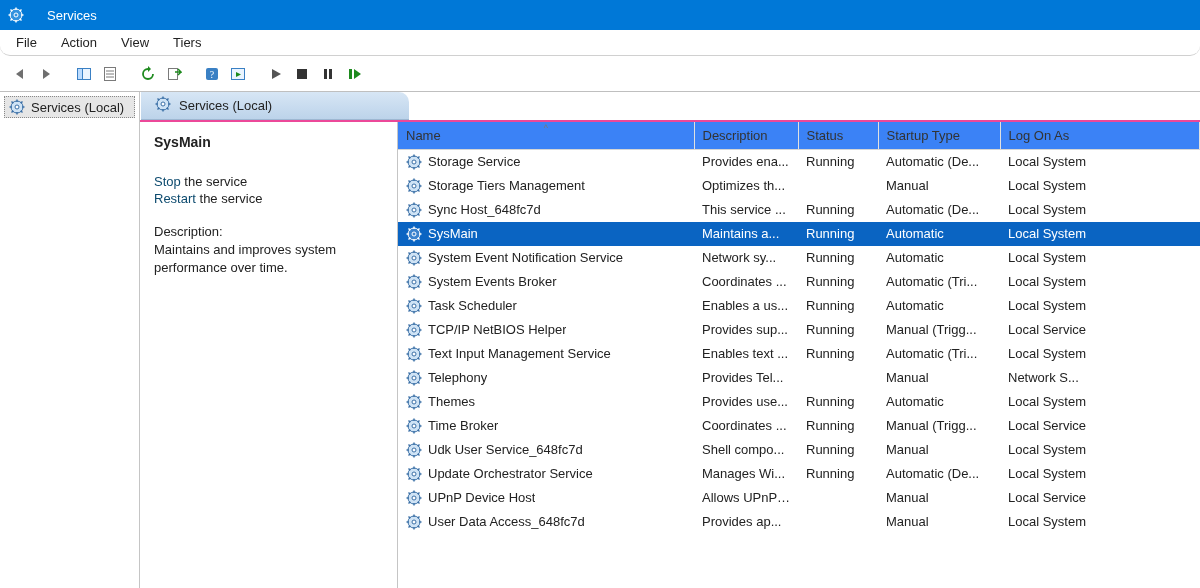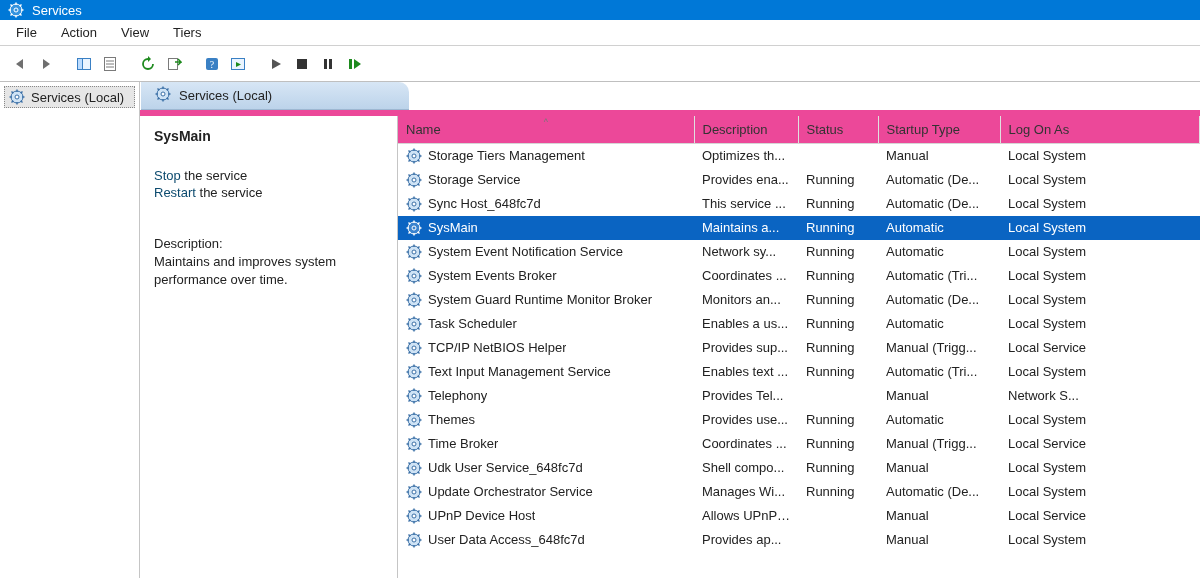--- a/index.html
+++ b/index.html
@@ -10,37 +10,38 @@
     background: #fff;
     width: 1200px;
     height: 588px;
     overflow: hidden;
     user-select: none;
   }
   
   .titlebar {
     background: #0078d7;
     color: #fff;
-    height: 20px;
+    height: 30px;
     display: flex;
     align-items: center;
     padding: 0 8px;
-    gap: 8px;
+    gap: 23px;
   }
   .titlebar .ticon svg { vertical-align: middle; }
   .titlebar .ttext { font-size: 13px; }
 
   
   .menubar {
     height: 26px;
     display: flex;
     align-items: center;
     padding: 0 6px;
     border-bottom: 1px solid #d0d0d0;
     gap: 4px;
+    border-radius: 10px;
   }
   .menuitm {
     padding: 3px 10px;
     cursor: default;
     font-size: 13px;
   }
 
   
   .toolbar {
     height: 36px;
@@ -94,50 +95,50 @@
     display: flex;
     align-items: center;
     gap: 8px;
     width: 268px;
     border-top-right-radius: 10px;
     margin-left: 1px;
   }
   .rightcontent {
     flex: 1;
     display: flex;
-    border-top: 6px solid #ec4899;
+    border-top: 2px solid #ec4899;
   }
 
   
   .detail {
     width: 258px;
     padding: 12px 14px;
     border-right: 1px solid #c5c5c5;
   }
   .detail .svcname { font-weight: 700; font-size: 14px; margin-bottom: 24px; }
   .detail .actlink { color: #0c4a6e; cursor: pointer; margin-top: 12px; }
   .detail .actrow { margin-bottom: 2px; }
-  .detail .desc-hdr { margin-top: 36px; }
+  .detail .desc-hdr { margin-top: 18px; }
   .detail .desc-body { margin-top: 2px; line-height: 1.35; }
 
   
   .listwrap { flex: 1; overflow: hidden; }
   table.svc {
     width: 100%;
     border-collapse: collapse;
     table-layout: fixed;
   }
   table.svc th {
     text-align: left;
     font-weight: 400;
     font-size: 13px;
     padding: 6px 8px;
     border-right: 1px solid #e0e0e0;
     border-bottom: 1px solid #d5d5d5;
-    background: #ec4899;
+    background: #3b82f6;
     position: relative;
     color: #333;
     white-space: nowrap;
   }
   table.svc th.sorthdr::after {
     content: "^";
     font-size: 9px;
     color: #777;
     position: absolute;
     left: 50%;
@@ -345,56 +346,56 @@
               <th>Log On As</th>
             </tr>
           </thead>
           <tbody id="svc-tbody">
               <tr class="svcrow">
                 <td>
                   <div class="namecell">
                     <svg width="16" height="16">
                       <use href="#gear"></use>
                     </svg>
+                    <span>Storage Service</span>
+                  </div>
+                </td>
+                <td>Provides ena...</td>
+                <td>Running</td>
+                <td>Automatic (De...</td>
+                <td>Local System</td>
+              </tr>
+              <tr class="svcrow">
+                <td>
+                  <div class="namecell">
+                    <svg width="16" height="16">
+                      <use href="#gear"></use>
+                    </svg>
                     <span>Storage Tiers Management</span>
                   </div>
                 </td>
                 <td>Optimizes th...</td>
                 <td></td>
                 <td>Manual</td>
                 <td>Local System</td>
               </tr>
               <tr class="svcrow">
                 <td>
                   <div class="namecell">
                     <svg width="16" height="16">
                       <use href="#gear"></use>
                     </svg>
-                    <span>Storage Service</span>
-                  </div>
-                </td>
-                <td>Provides ena...</td>
+                    <span>Sync Host_648fc7d</span>
+                  </div>
+                </td>
+                <td>This service ...</td>
                 <td>Running</td>
                 <td>Automatic (De...</td>
                 <td>Local System</td>
               </tr>
-              <tr class="svcrow">
-                <td>
-                  <div class="namecell">
-                    <svg width="16" height="16">
-                      <use href="#gear"></use>
-                    </svg>
-                    <span>Sync Host_648fc7d</span>
-                  </div>
-                </td>
-                <td>This service ...</td>
-                <td>Running</td>
-                <td>Automatic (De...</td>
-                <td>Local System</td>
-              </tr>
               <tr class="svcrow selected">
                 <td>
                   <div class="namecell">
                     <svg width="16" height="16">
                       <use href="#gearw"></use>
                     </svg>
                     <span>SysMain</span>
                   </div>
                 </td>
                 <td>Maintains a...</td>
@@ -421,34 +422,20 @@
                   <div class="namecell">
                     <svg width="16" height="16">
                       <use href="#gear"></use>
                     </svg>
                     <span>System Events Broker</span>
                   </div>
                 </td>
                 <td>Coordinates ...</td>
                 <td>Running</td>
                 <td>Automatic (Tri...</td>
-                <td>Local System</td>
-              </tr>
-              <tr class="svcrow">
-                <td>
-                  <div class="namecell">
-                    <svg width="16" height="16">
-                      <use href="#gear"></use>
-                    </svg>
-                    <span>System Guard Runtime Monitor Broker</span>
-                  </div>
-                </td>
-                <td>Monitors an...</td>
-                <td>Running</td>
-                <td>Automatic (De...</td>
                 <td>Local System</td>
               </tr>
               <tr class="svcrow">
                 <td>
                   <div class="namecell">
                     <svg width="16" height="16">
                       <use href="#gear"></use>
                     </svg>
                     <span>Task Scheduler</span>
                   </div>

